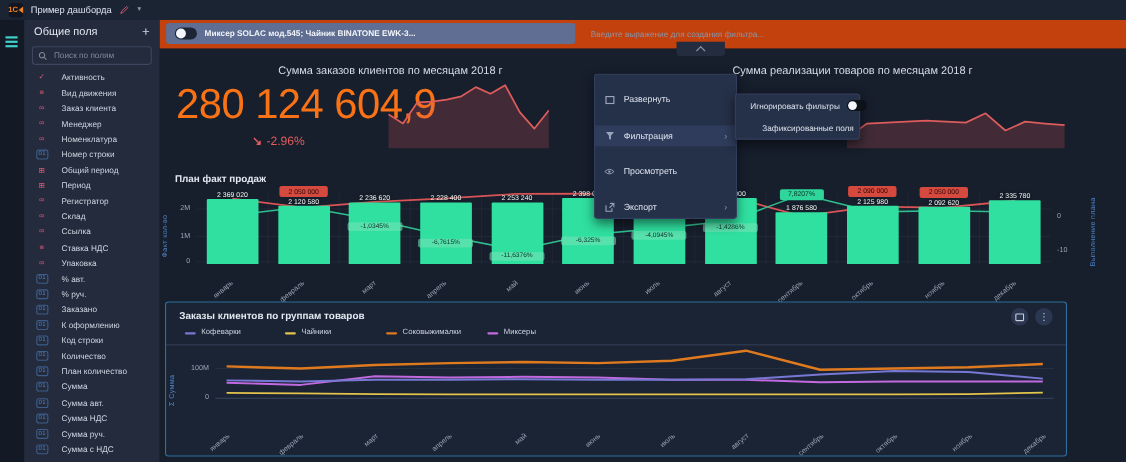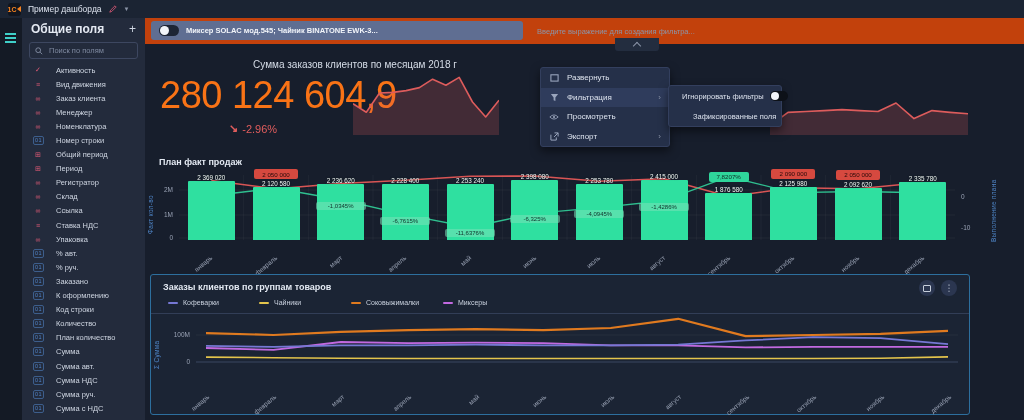--- a/index.html
+++ b/index.html
@@ -14,21 +14,21 @@
   .tb-title{font-size:8.5px;color:#dde3ee;}
   .pencil{width:8px;height:8px;}
   .caret{color:#8a93a6;font-size:6px;}
   
   .rail{position:absolute;left:0;top:18px;width:22px;height:402px;background:#141a25;z-index:20;}
   .rail-ic{position:absolute;left:5px;top:15px;width:11px;height:2px;background:#3fd0c9;
            box-shadow:0 4px 0 #3fd0c9,0 8px 0 #3fd0c9;}
   
   .sidebar{position:absolute;left:22px;top:18px;width:123px;height:402px;background:#232b3c;z-index:20;box-sizing:border-box;}
   .sb-head{height:22px;display:flex;align-items:center;justify-content:space-between;padding:0 9px;}
-  .sb-head b{font-size:12px;color:#e4e9f2;font-weight:bold;}
+  .sb-head b{font-size:10px;color:#e4e9f2;font-weight:normal;}
   .sb-plus{font-size:12px;color:#cfd6e2;cursor:pointer;line-height:10px;}
   .sb-search{margin:2px 7px 4px 7px;height:15px;border:1px solid #3d4760;border-radius:3px;
              display:flex;align-items:center;gap:4px;padding:0 5px;}
   .sb-search input{flex:1;background:transparent;border:none;outline:none;color:#cfd6e2;font-size:7.5px;width:80px;}
   .sb-search input::placeholder{color:#7f8aa0;}
   .sb-item{height:14.1px;display:flex;align-items:center;gap:12px;padding-left:10px;cursor:pointer;}
   .sb-ic{width:12px;font-size:7px;color:#e25b77;text-align:center;flex:none;}
   .sb-ic.num{color:#4f83c9;font-size:5.5px;letter-spacing:.5px;border:1px solid #3d5e8c;border-radius:2px;
              width:9px;height:7px;line-height:7px;margin-left:1px;}
   .sb-lab{font-size:7.5px;color:#cfd6e2;white-space:nowrap;}
@@ -86,21 +86,21 @@
   .lg-dash{width:10px;height:2px;border-radius:1px;}
   .lg-lab{font-size:7px;color:#c9d1de;}
   .ord-div{position:absolute;left:0;top:38px;width:818px;height:1px;background:#323e57;}
   .ord-ylab{left:2px;top:58px;height:36px;}
   .ord-tick{position:absolute;font-size:6.5px;color:#9aa3b5;width:26px;text-align:right;left:13px;}
   #ord-svg{position:absolute;left:45px;top:40px;overflow:visible;}
   #ord-x{position:absolute;left:45px;top:112px;width:762px;height:28px;}
   
   .menu{position:absolute;left:395px;top:49px;width:128px;background:#253049;border:1px solid #333f5e;border-radius:3px;
         box-shadow:0 4px 10px rgba(0,0,0,.5);z-index:40;}
-  .menu-row{height:19.5px;display:flex;align-items:center;gap:8px;padding:0 8px;cursor:pointer;}
+  .menu-row{height:19.5px;display:flex;align-items:center;gap:8px;padding:0 8px;cursor:pointer;margin-top:13px;}
   .menu-row.hl{background:#2f3c5c;}
   .menu-ic{width:10px;display:flex;justify-content:center;flex:none;}
   .menu-lab{font-size:8px;color:#dde3ee;flex:1;white-space:nowrap;}
   .menu-chev{color:#8b94a8;font-size:8px;}
   .submenu{position:absolute;left:523px;top:67px;width:112px;background:#253049;border:1px solid #333f5e;border-radius:3px;
            box-shadow:0 4px 10px rgba(0,0,0,.5);z-index:41;}
   .sub-row{height:20px;display:flex;align-items:center;gap:6px;padding:0 7px;cursor:pointer;}
   .sub-lab{font-size:7.5px;color:#dde3ee;flex:1;white-space:nowrap;}
   .sub-row .tgl{background:#0d1118;width:18px;height:10px;}
   .sub-row .tgl .knob{width:8px;height:8px;}
@@ -260,20 +260,21 @@
     <div class="kpi-num">280 124 604,9</div>
     <div class="kpi-delta">
       <span class="arr">↘</span>
       <span>-2.96%</span>
     </div>
     <div class="chart-title t1">Сумма заказов клиентов по месяцам 2018 г</div>
     <svg id="area1" class="area-svg" width="146" height="60">
         <polygon points="0.0,28.8 13.3,37.2 26.5,18.0 39.8,17.4 53.1,15.6 66.4,12.6 79.6,4.2 92.9,10.2 106.2,2.4 119.5,27.0 132.7,42.0 146.0,25.2 146,60 0,60" fill="rgba(221,92,92,0.22)"></polygon>
         <polyline points="0.0,28.8 13.3,37.2 26.5,18.0 39.8,17.4 53.1,15.6 66.4,12.6 79.6,4.2 92.9,10.2 106.2,2.4 119.5,27.0 132.7,42.0 146.0,25.2" fill="none" stroke="#dd5c5c" stroke-width="1.6" stroke-linejoin="round"></polyline>
       </svg>
+    <div class="chart-title t2">Сумма реализации товаров по месяцам 2018 г</div>
     <svg id="area2" class="area-svg" width="198" height="47">
         <polygon points="0.0,37.6 18.0,24.4 36.0,23.5 54.0,22.6 72.0,21.6 90.0,22.6 108.0,23.5 126.0,15.0 144.0,30.6 162.0,22.6 180.0,24.4 198.0,25.8 198,47 0,47" fill="rgba(221,92,92,0.22)"></polygon>
         <polyline points="0.0,37.6 18.0,24.4 36.0,23.5 54.0,22.6 72.0,21.6 90.0,22.6 108.0,23.5 126.0,15.0 144.0,30.6 162.0,22.6 180.0,24.4 198.0,25.8" fill="none" stroke="#dd5c5c" stroke-width="1.6" stroke-linejoin="round"></polyline>
       </svg>
 
     <div class="pf-title">План факт продаж</div>
     <div class="vlabel pf-ylab">Факт кол-во</div>
     <div class="vlabel pf-y2lab">Выполнение плана</div>
     <span class="pf-tick" style="left:12px;top:168px">2M</span>
     <span class="pf-tick" style="left:12px;top:193px">1M</span>

